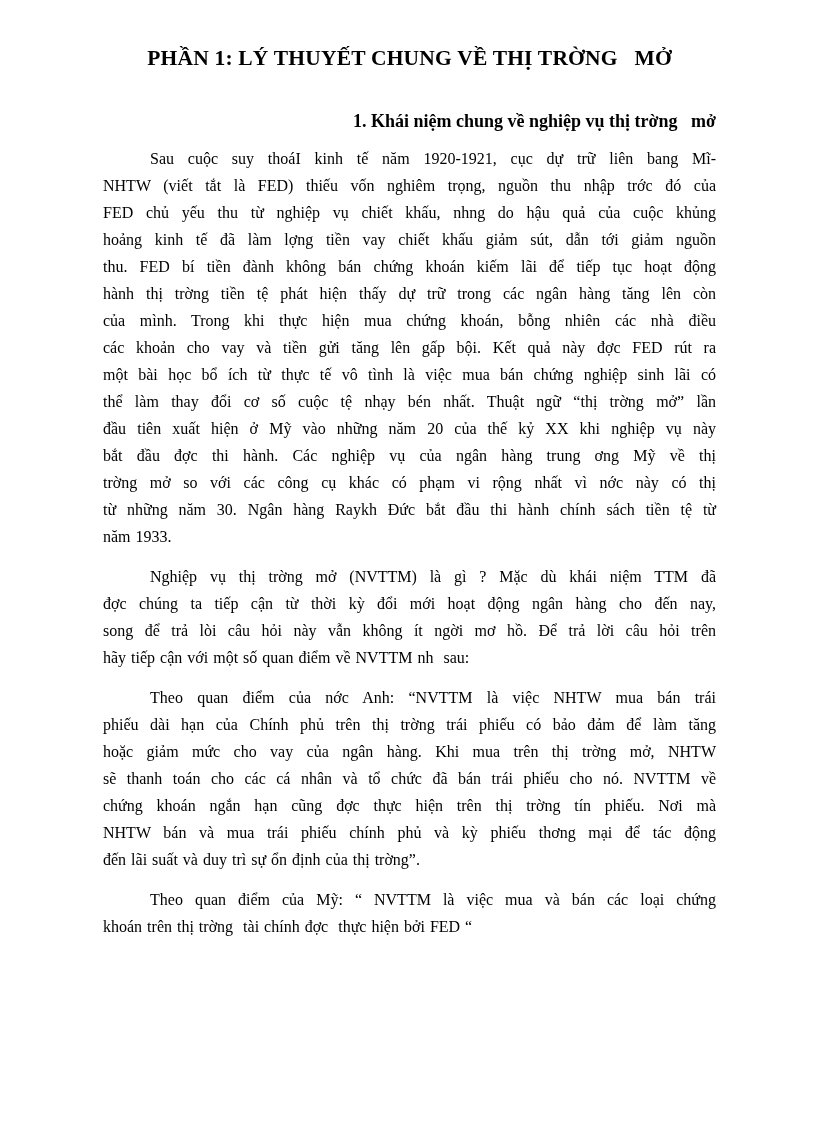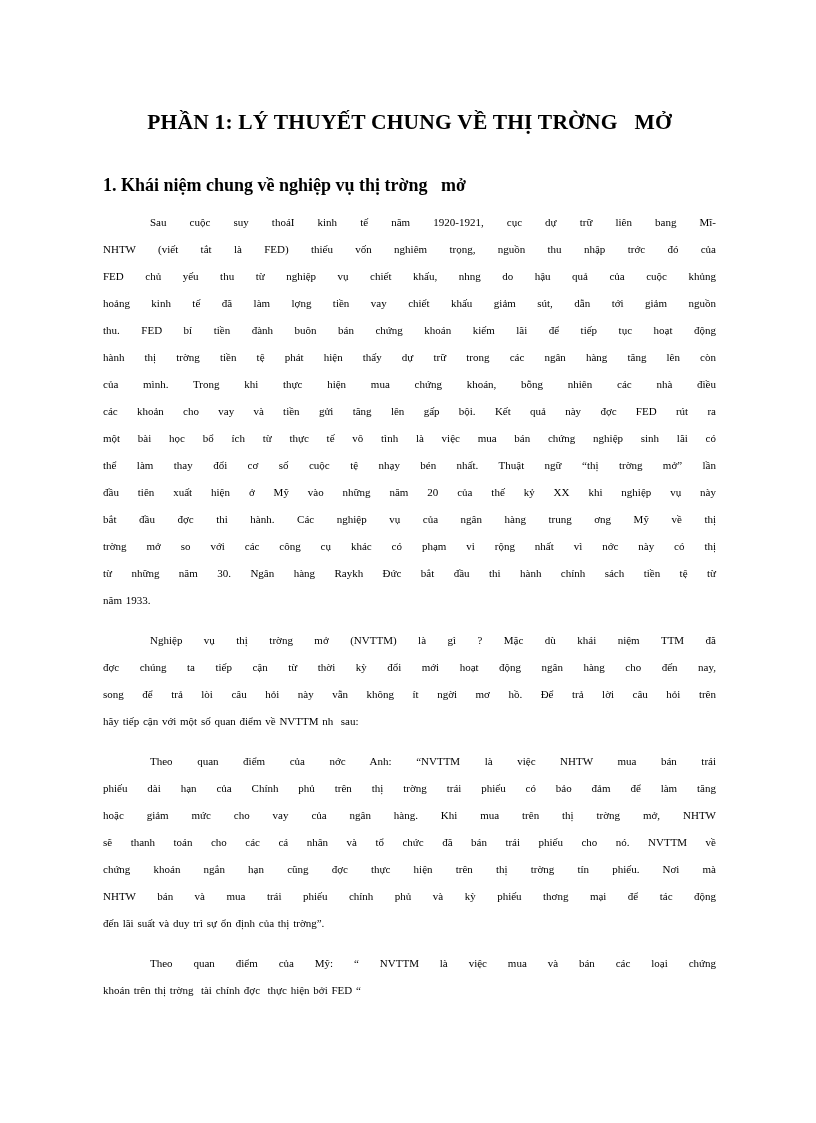--- a/index.html
+++ b/index.html
@@ -18,38 +18,38 @@
     color: #000000;
   }
   .content {
     position: absolute;
     left: 103px;
     top: 0;
     width: 613px;
   }
   .doc-title {
     margin: 0;
-    padding-top: 107px;
+    padding-top: 43px;
     font-size: 21.5px;
     line-height: 31px;
     font-weight: bold;
     text-align: center;
     white-space: pre;
     letter-spacing: 0.2px;
   }
   .section-heading {
     margin: 35px 0 0 0;
     font-size: 18px;
     line-height: 25px;
     font-weight: bold;
-    text-align: left;
+    text-align: right;
     white-space: pre;
   }
   .doc-body {
-    font-size: 11px;
+    font-size: 16px;
   }
   .paragraph {
     margin-top: 13px;
   }
   .paragraph:first-child {
     margin-top: 11px;
   }
   .line {
     line-height: 27px;
     text-align: justify;
@@ -70,21 +70,21 @@
 <div class="page">
   <div class="content">
     <h1 class="doc-title">PHẦN 1: LÝ THUYẾT CHUNG VỀ THỊ TRỜNG   MỞ</h1>
     <h2 class="section-heading">1. Khái niệm chung về nghiệp vụ thị trờng   mở</h2>
     <div class="doc-body">
         <div class="paragraph">
           <div class="line first">Sau cuộc suy thoáI kinh tế  năm 1920-1921,  cục dự trữ liên bang Mĩ-</div>
           <div class="line">NHTW (viết tắt là FED) thiếu vốn nghiêm trọng, nguồn thu nhập trớc  đó của</div>
           <div class="line">FED chủ yếu thu từ nghiệp vụ chiết khấu, nhng  do hậu quả của cuộc khủng</div>
           <div class="line">hoảng kinh tế đã làm lợng  tiền vay chiết khấu giảm sút, dẫn tới giảm nguồn</div>
-          <div class="line">thu. FED bí tiền đành buôn bán chứng khoán kiếm lãi để tiếp tục hoạt động</div>
+          <div class="line">thu. FED bí tiền đành không bán chứng khoán kiếm lãi để tiếp tục hoạt động</div>
           <div class="line">hành thị trờng  tiền tệ phát hiện thấy dự trữ trong các ngân hàng tăng lên còn</div>
           <div class="line">của mình. Trong khi thực hiện mua chứng khoán, bỗng nhiên các nhà điều</div>
           <div class="line">các khoản cho vay và tiền gửi tăng lên gấp bội. Kết quả này đợc  FED rút ra</div>
           <div class="line">một bài học bổ ích từ thực tế vô tình là việc mua bán chứng nghiệp sinh lãi có</div>
           <div class="line">thể làm thay đổi cơ số cuộc tệ nhạy bén nhất. Thuật ngữ “thị trờng  mở” lần</div>
           <div class="line">đầu tiên xuất hiện ở Mỹ vào những năm 20 của thế kỷ XX khi nghiệp vụ này</div>
           <div class="line">bắt đầu đợc  thi hành. Các nghiệp vụ của ngân hàng trung ơng  Mỹ về thị</div>
           <div class="line">trờng  mở so với các công cụ khác có phạm vi rộng nhất vì nớc  này  có thị</div>
           <div class="line">từ những năm 30. Ngân hàng Raykh Đức bắt đầu thi hành chính sách tiền tệ từ</div>
           <div class="line last">năm 1933.</div>

